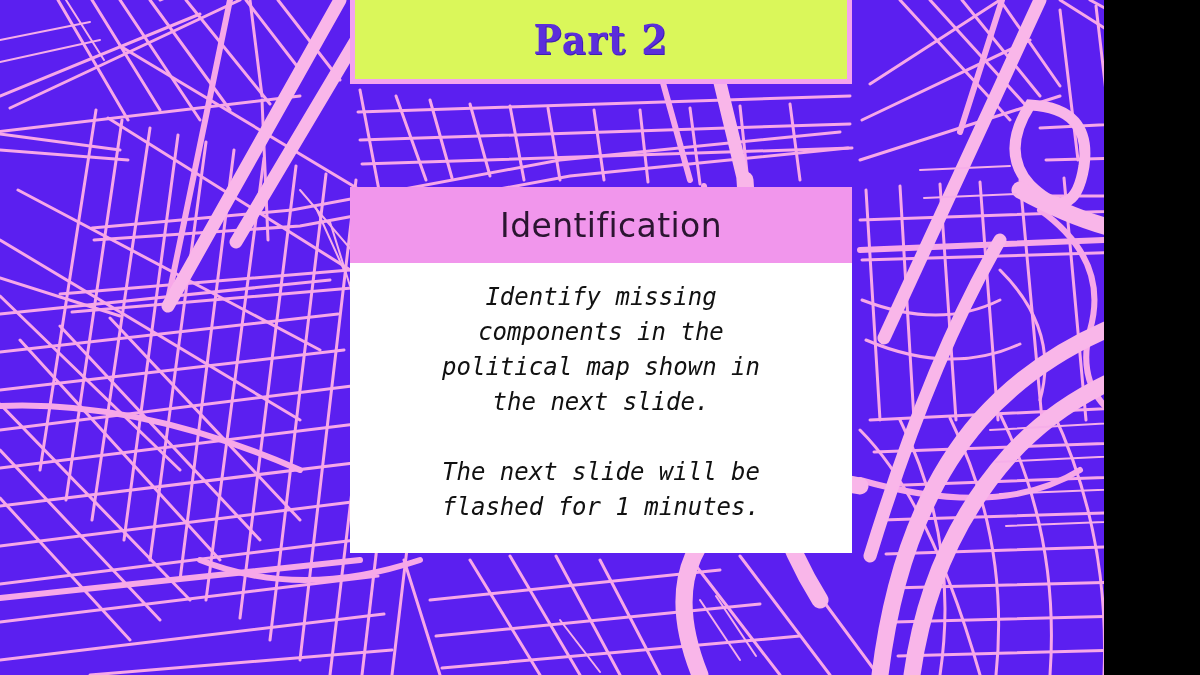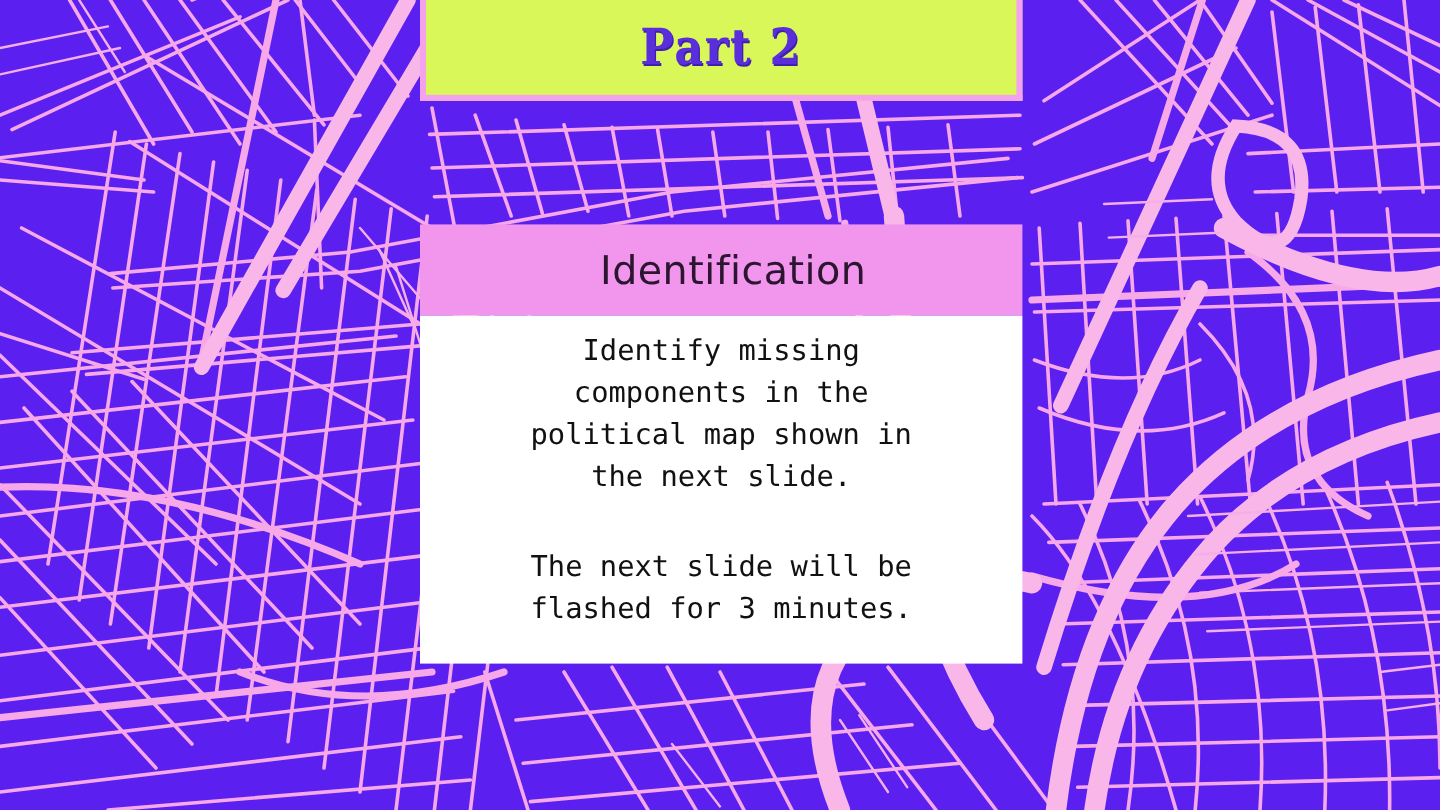--- a/index.html
+++ b/index.html
@@ -5,24 +5,24 @@
 <style>
   html, body {
     margin: 0;
     padding: 0;
     background: #000;
   }
   * { box-sizing: border-box; }
 
   #slide {
     position: relative;
-    width: 1200px;
+    width: 1104px;
     height: 675px;
     overflow: hidden;
-    background: #f9a8d4;
+    background: #7dd3fc;
     font-family: "Liberation Sans", sans-serif;
   }
 
   
   #map-bg {
     position: absolute;
     inset: 0;
     width: 1200px;
     height: 675px;
     display: block;
@@ -80,21 +80,22 @@
     letter-spacing: 0.4px;
     line-height: 1;
   }
   #id-card-body {
     background: #FFFFFF;
     min-height: 290px;
     padding: 12px 24px 28px 24px;
     display: flex;
     flex-direction: column;
     align-items: center;
-    justify-content: space-between;
+    justify-content: flex-end;
+    font-style: italic;
   }
   .body-para {
     font-family: "DejaVu Sans Mono", "Liberation Mono", monospace;
     font-size: 24px;
     line-height: 35px;
     color: #111111;
     text-align: center;
     margin: 0;
     white-space: pre-line;
     letter-spacing: 0px;
@@ -322,18 +323,18 @@
       <span id="id-card-title">Identification</span>
     </div>
 
     <div id="id-card-body">
       <p class="body-para">Identify missing
 components in the
 political map shown in
 the next slide.</p>
       <div class="body-gap"></div>
       <p class="body-para">The next slide will be
-flashed for 3 minutes.</p>
+flashed for 1 minutes.</p>
     </div>
 
   </div>
 
 </div>
 
 </body></html>

